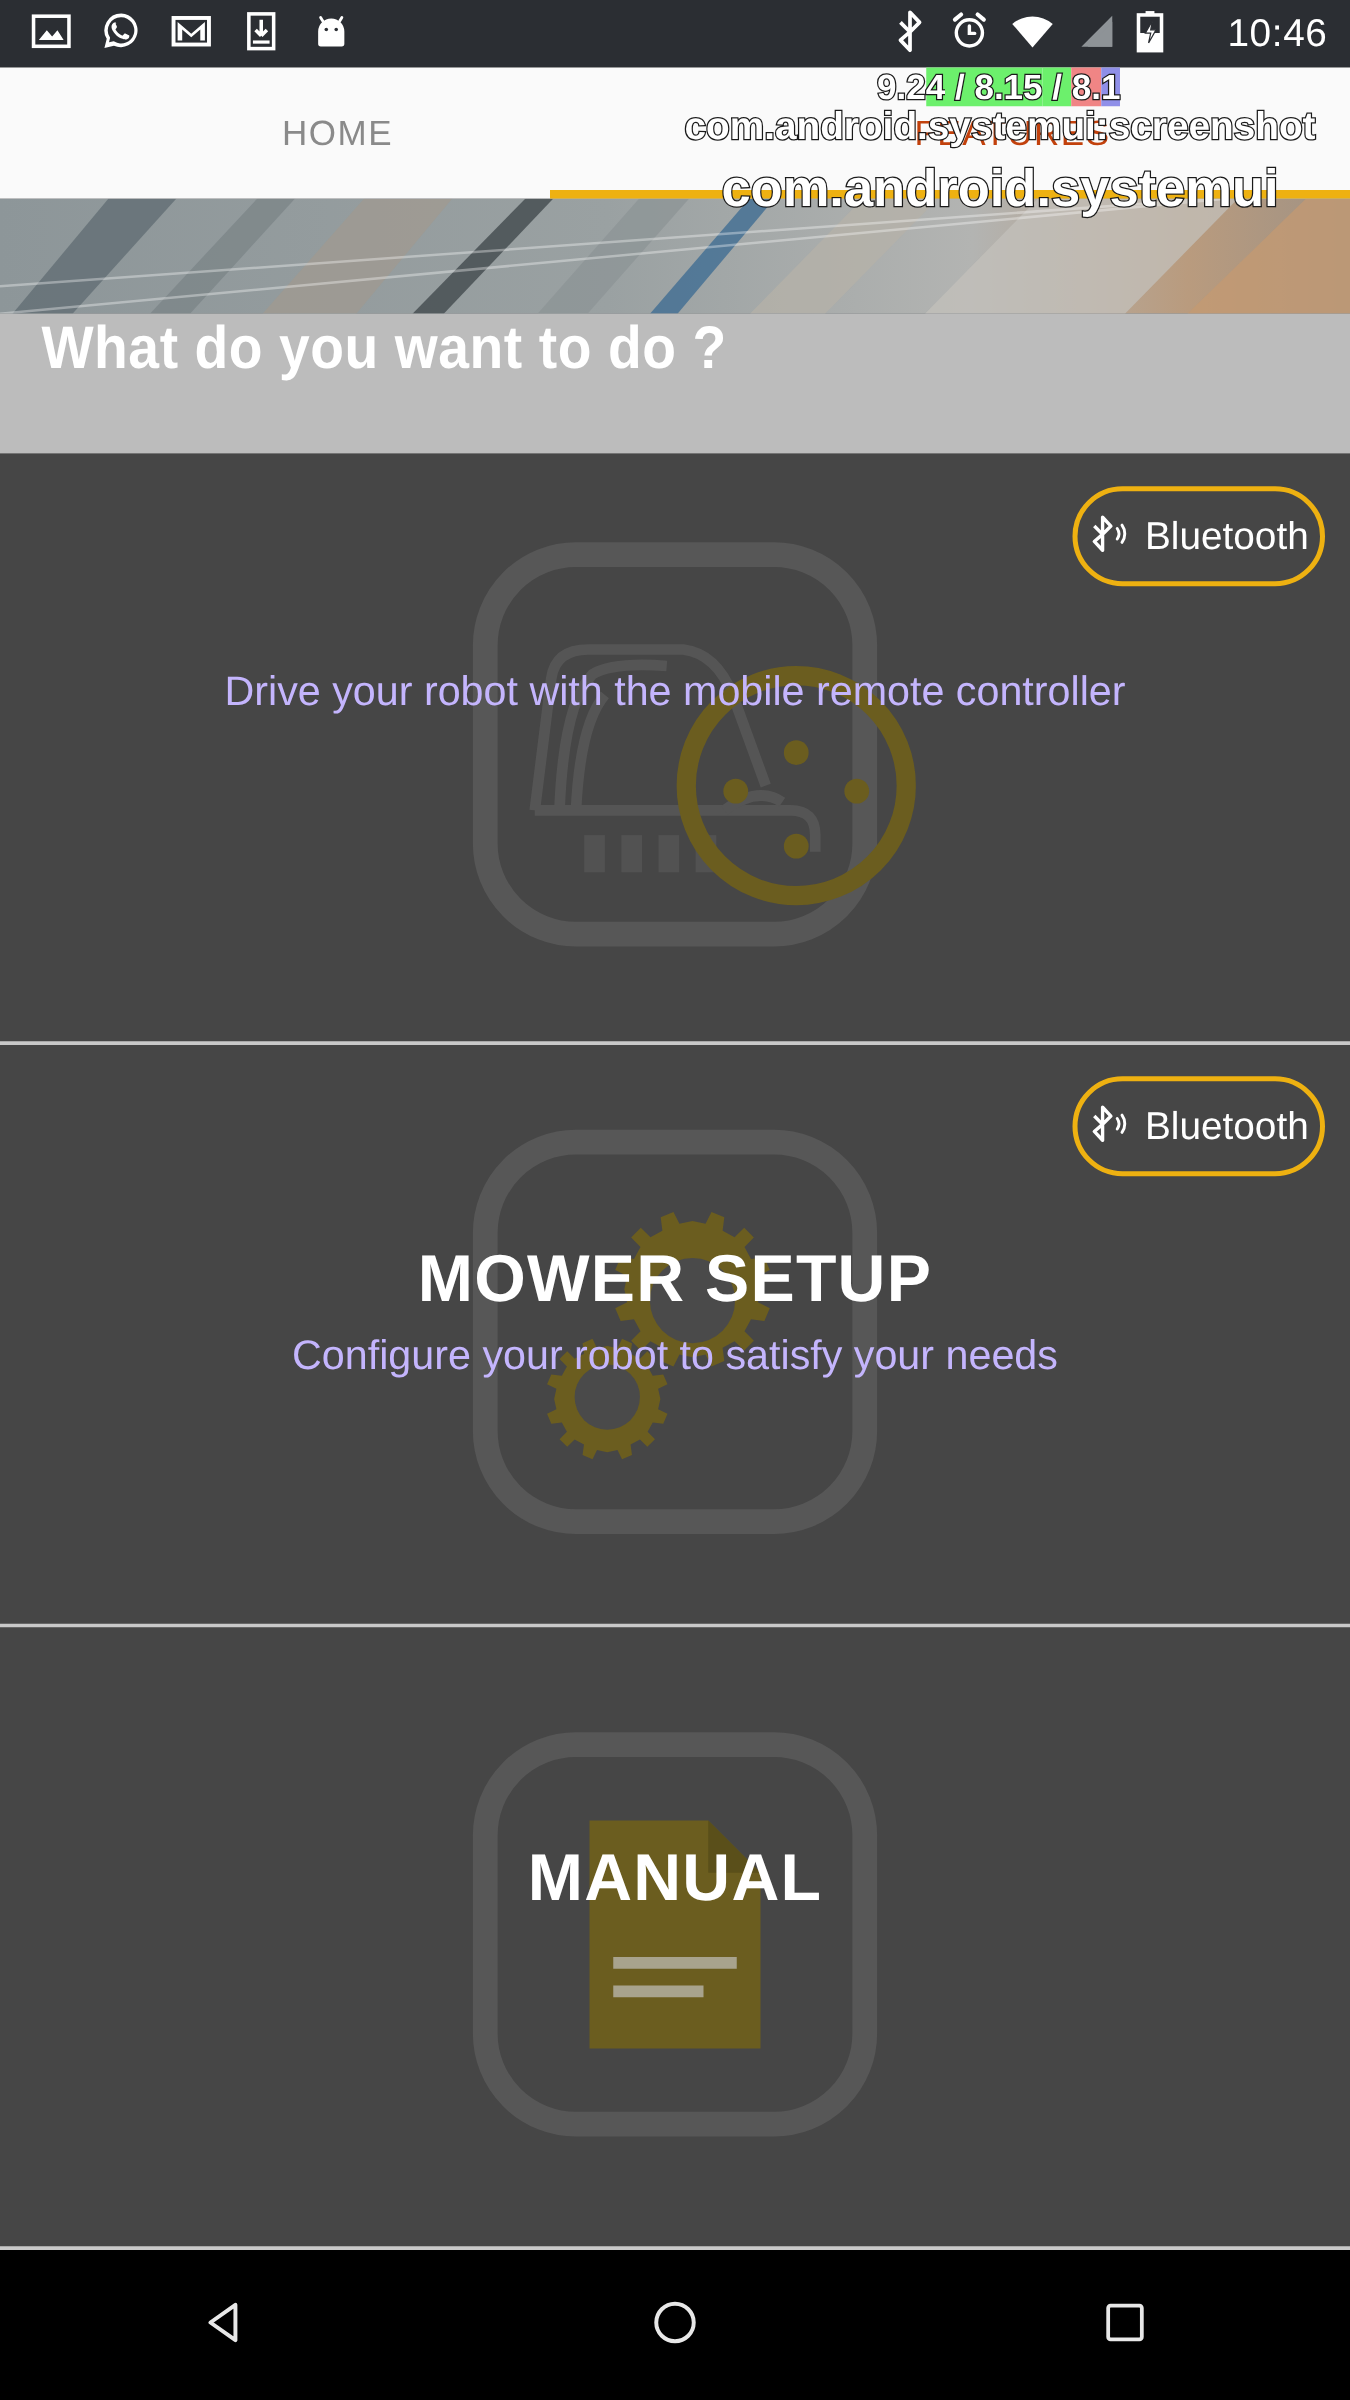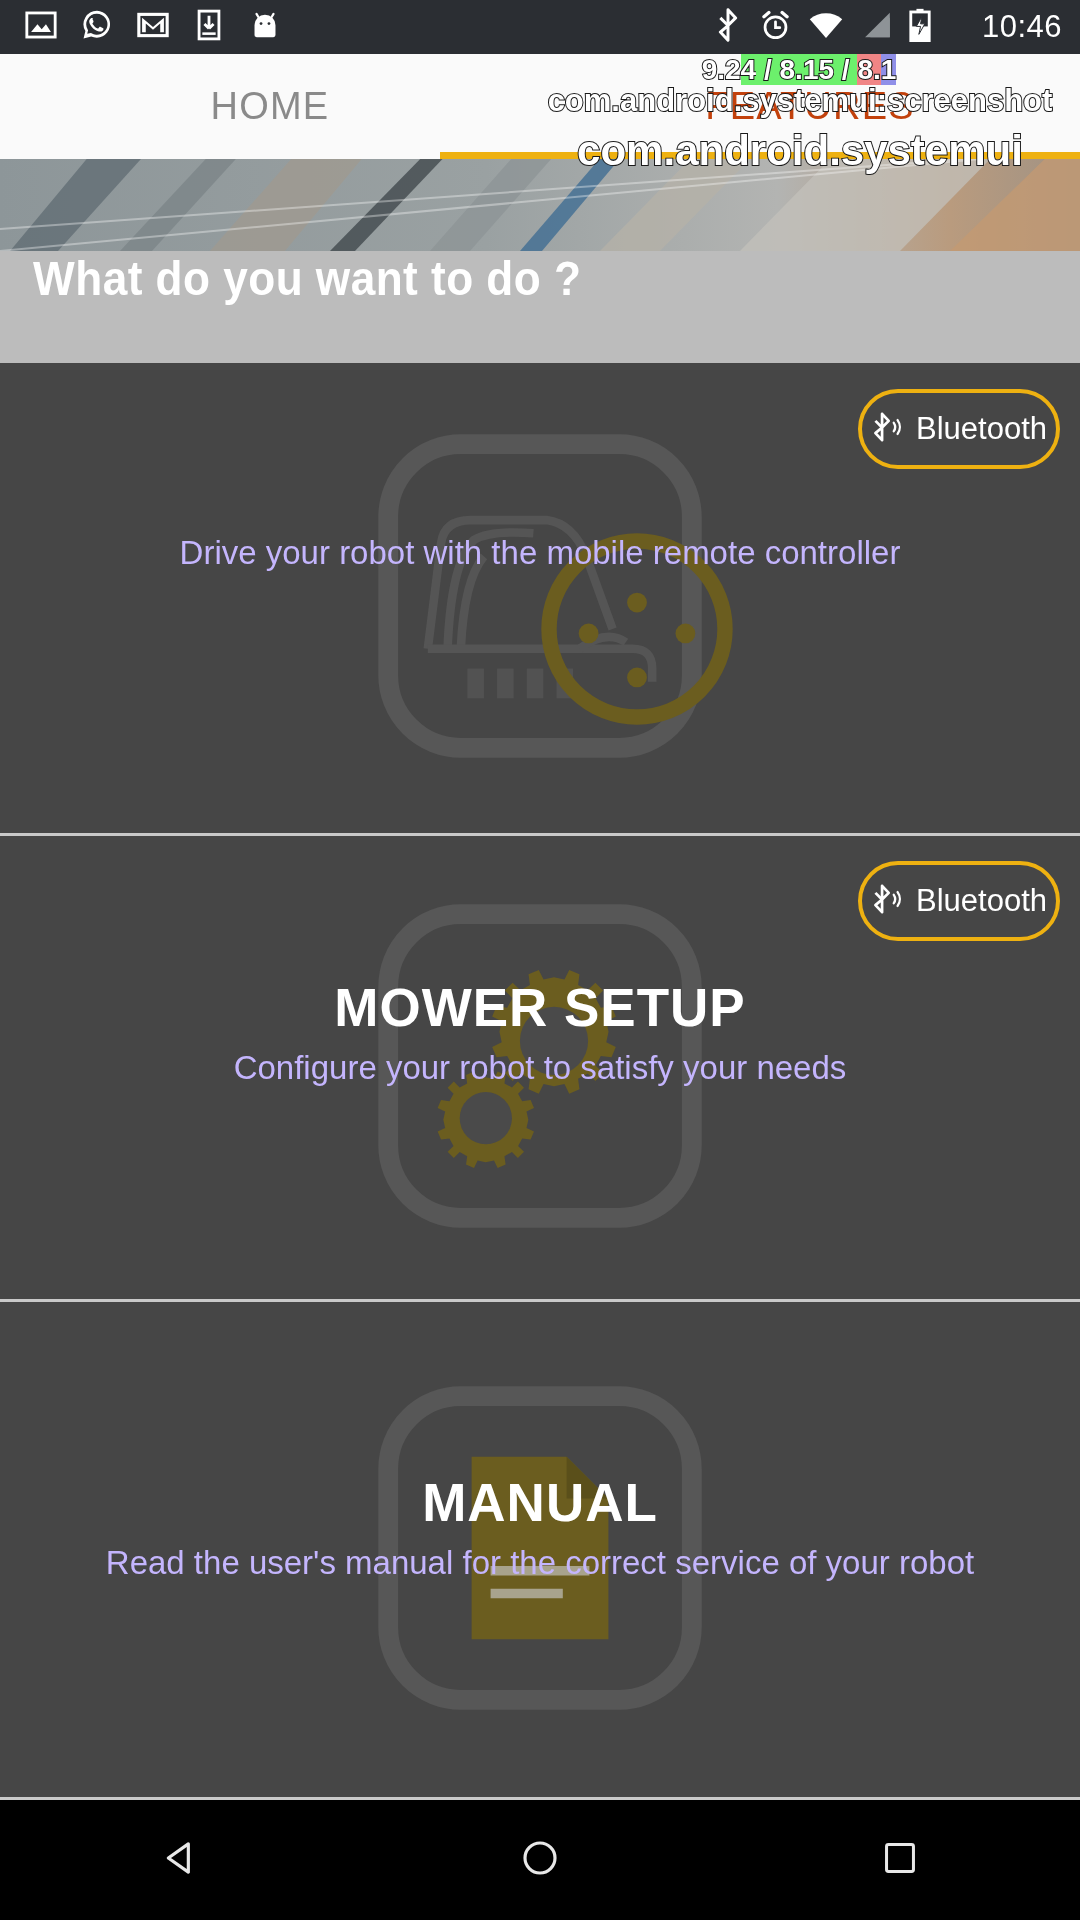--- a/index.html
+++ b/index.html
@@ -28,21 +28,21 @@
   }
 
   
   .tabbar {
     position:absolute; top:54px; left:0; width:1080px; height:105px;
     background:#fafafa;
     display:flex;
   }
   .tab {
     flex:1; display:flex; align-items:center; justify-content:center;
-    font-size:38px; letter-spacing:1.2px;
+    font-size:28px; letter-spacing:1.2px;
     position:relative;
   }
   .tab.inactive { color:#8a8a8a; }
   .tab.active { color:#c2410c; font-weight:400; }
   .tab-indicator {
     position:absolute; left:440px; top:152px; width:640px; height:7px;
     background:#eeb111;
   }
 
   
@@ -346,21 +346,21 @@
       <span>
         <svg width="32" height="36" viewBox="0 0 26 24">
             <path d="M9 1.3 14.4 7 9 12.4m0 0L3.6 17 9 22.7V1.3z" fill="none" stroke="#fff" stroke-width="2.2" stroke-linejoin="round"></path>
             <path d="M9 12.4 3.6 7" stroke="#fff" stroke-width="2.2" fill="none"></path>
             <path d="M18.5 8.6a6 6 0 0 1 0 6.8" stroke="#fff" stroke-width="1.9" fill="none" stroke-linecap="round"></path>
             <path d="M21.6 6.4a9.5 9.5 0 0 1 0 11.2" stroke="#fff" stroke-width="1.9" fill="none" stroke-linecap="round"></path>
           </svg>
       </span>
       <span class="bt-label">Bluetooth</span>
     </div>
-    <div class="card-center" style="top:141px;">
+    <div class="card-center" style="top:157px;">
       <div class="card-title">MOWER SETUP</div>
       <div class="card-sub">Configure your robot to satisfy your needs</div>
     </div>
   </div>
 
   <div class="card c3">
     <div class="watermark" style="top:50%;">
       <svg width="330" height="330" viewBox="0 0 100 100">
         <rect x="4" y="4" width="92" height="92" rx="22" fill="none" stroke="#575757" stroke-width="6"></rect>
       </svg>
@@ -370,21 +370,20 @@
         <path d="M4 2 h50 l22 22 v74 H4 Z" fill="#6b5d1f"></path>
         <path d="M54 2 v22 h22" fill="#5a4f1a"></path>
         <g stroke="#c9c9c9" stroke-width="5" opacity="0.65">
           <path d="M14 62 H66"></path>
           <path d="M14 74 H52"></path>
         </g>
       </svg>
     </div>
     <div class="card-center" style="top:170px;">
       <div class="card-title">MANUAL</div>
-      <div class="card-sub">Read the user's manual for the correct service of your robot</div>
     </div>
   </div>
 
 </div>
 
 <div class="navbar">
   <div class="nav-btn">
     <span>
       <svg width="40" height="40" viewBox="0 0 24 24">
           <path d="M17 3.5 L5 12 L17 20.5 Z" fill="none" stroke="#e8e8e8" stroke-width="1.9" stroke-linejoin="round"></path>

